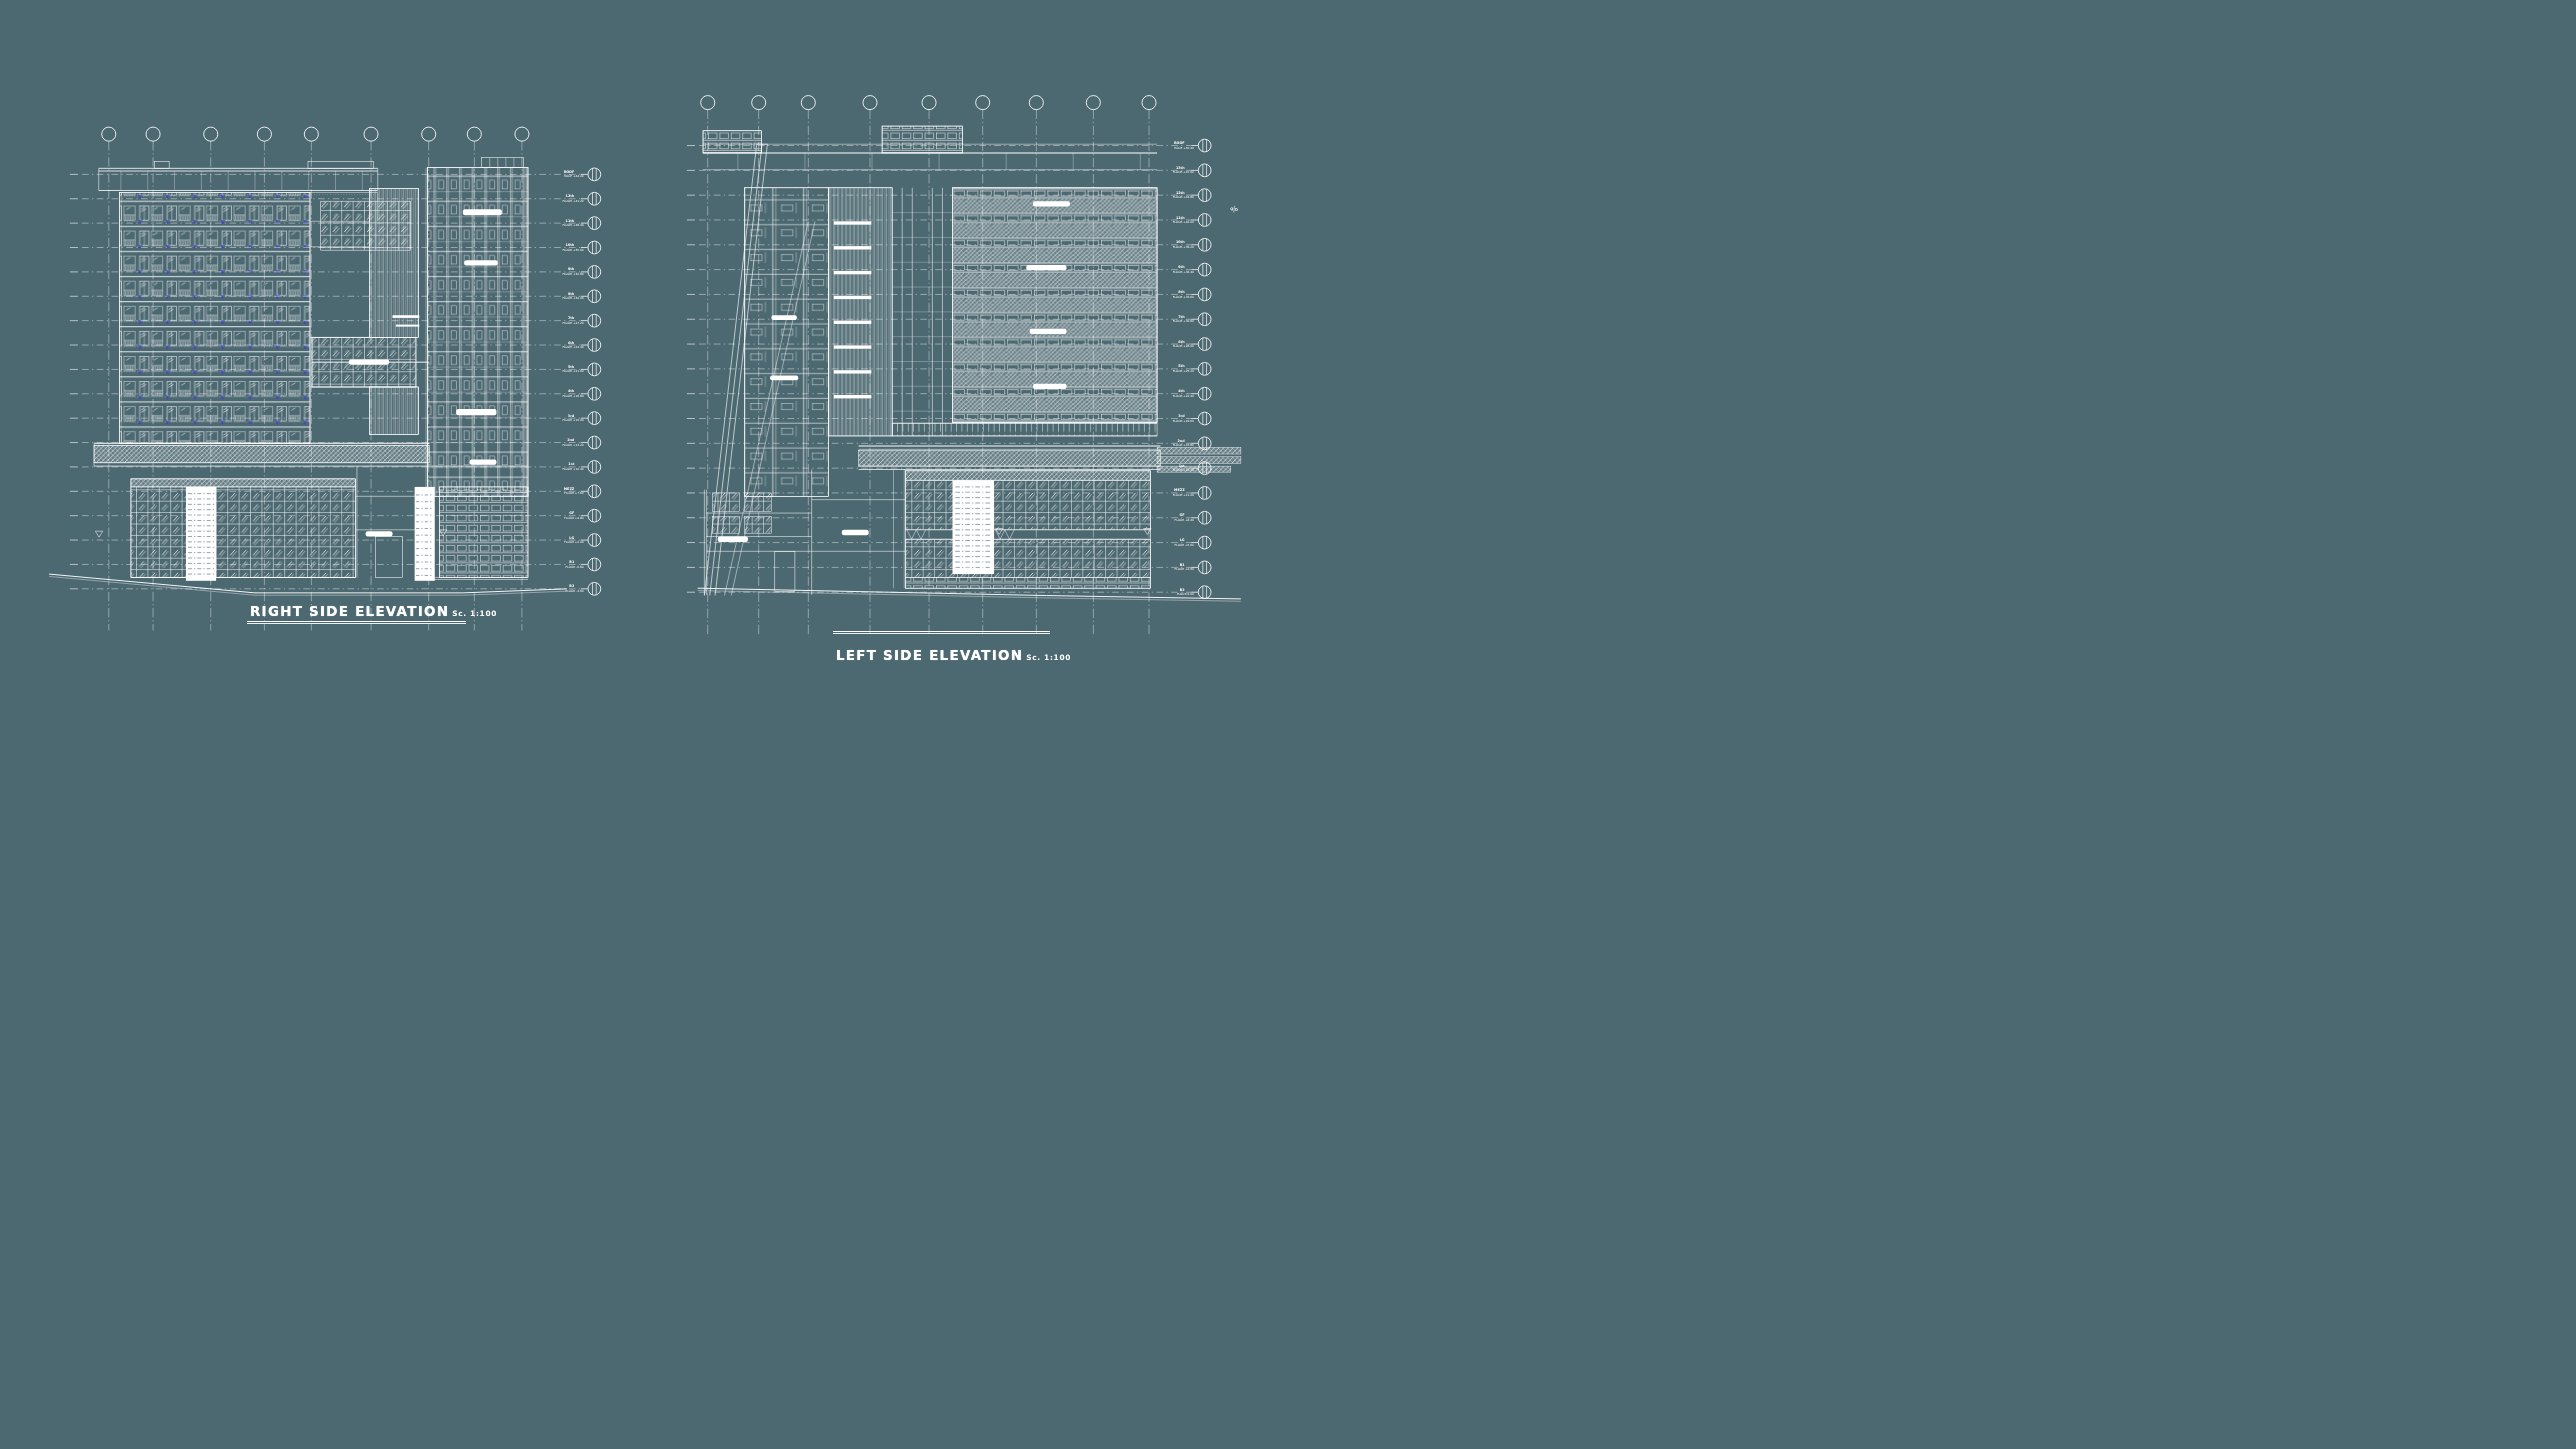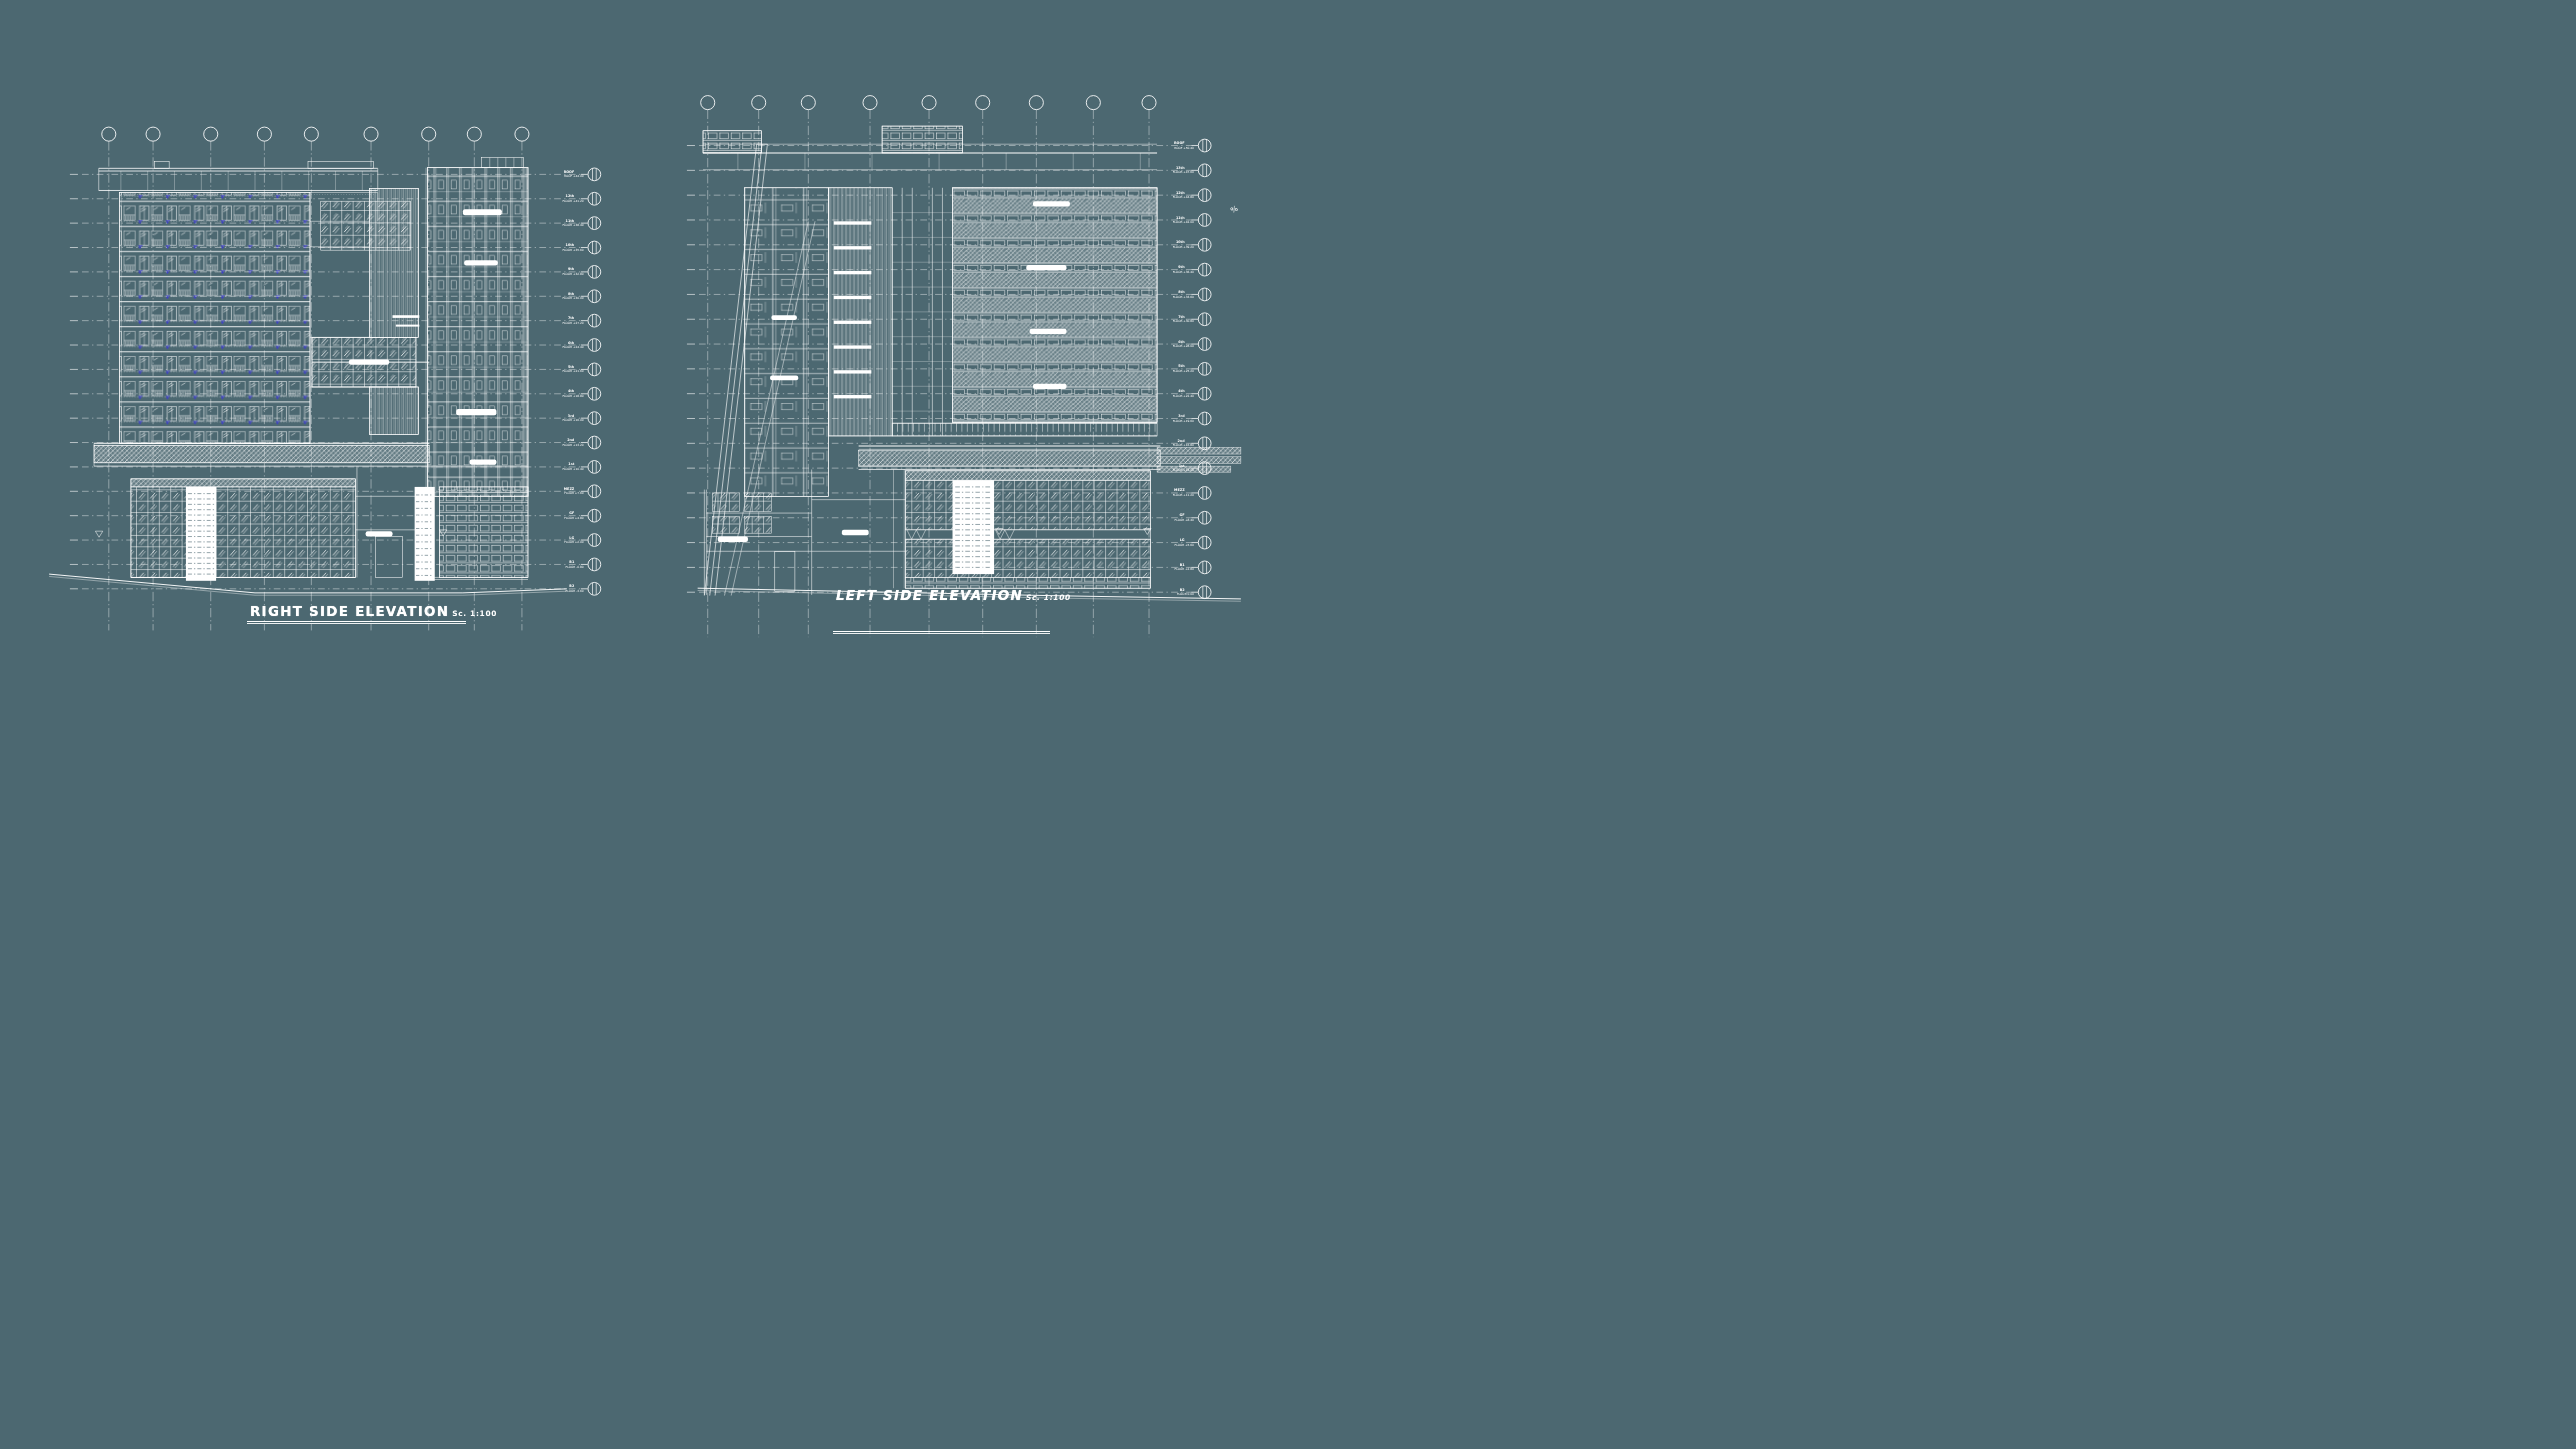--- a/index.html
+++ b/index.html
@@ -741,21 +741,21 @@
       </g>
 </svg>
 
 <div class="title-block" style="left:250px; top:604px;">
   <span class="title-main">RIGHT SIDE ELEVATION</span>
   <span class="title-scale">Sc. 1:100</span>
 </div>
 <div class="u1" style="left:247px; top:621px; width:219px;"></div>
 <div class="u2" style="left:247px; top:623px; width:219px;"></div>
 
-<div class="title-block" style="left:836px; top:588px;font-style:italic;">
+<div class="title-block" style="left:836px; top:648px;">
   <span class="title-main">LEFT SIDE ELEVATION</span>
   <span class="title-scale">Sc. 1:100</span>
 </div>
 <div class="u1" style="left:833px; top:631px; width:217px;"></div>
 <div class="u2" style="left:833px; top:633px; width:217px;"></div>
 
 </div>
 
 
 </body></html>

